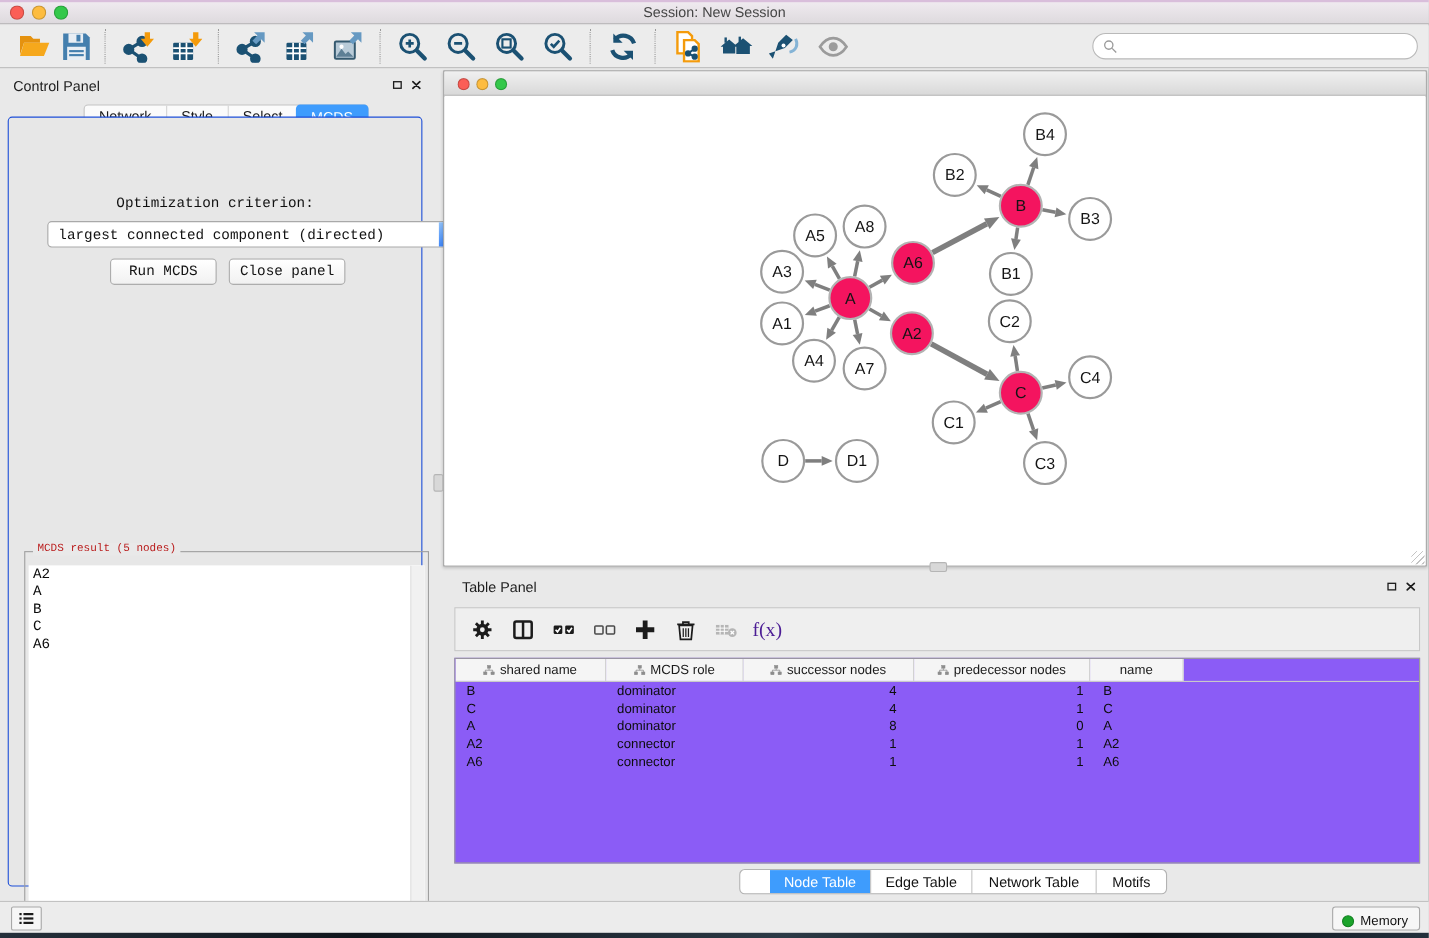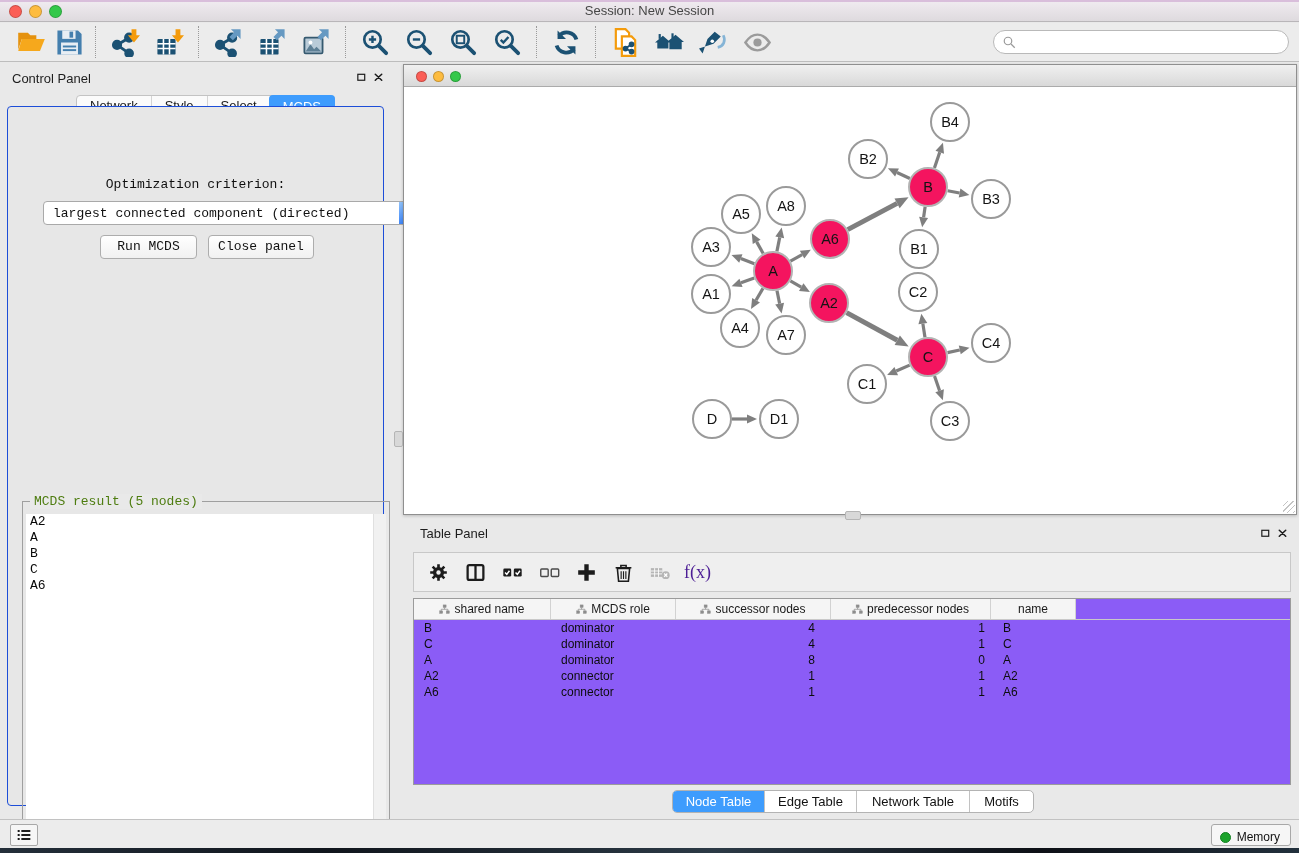--- a/index.html
+++ b/index.html
@@ -50,21 +50,21 @@
   .stepper { width:21px; height:22px; border-radius:0 3px 3px 0; background:linear-gradient(#8fc1fa,#3f86f7);
     display:flex; flex-direction:column; align-items:center; justify-content:center; gap:3px; }
   .stepper i { width:0; height:0; border-left:4px solid transparent; border-right:4px solid transparent; }
   .stepper i.up { border-bottom:4px solid #fff; }
   .stepper i.dn { border-top:4px solid #fff; }
   .cp-btn { position:absolute; top:128px; height:24px; background:linear-gradient(#ffffff,#f1f1f1);
     border:1px solid #adadad; border-radius:4px; font-size:13px; color:#111; text-align:center; line-height:22px; }
   .btn-run { left:92px; width:97px; }
   .btn-close { left:200px; width:106px; }
   .result-group { position:absolute; left:14px; top:394px; width:368px; height:341px; border:1px solid #9f9f9f; }
-  .result-title { position:absolute; left:7px; top:-8px; background:#e9e9e9; padding:0 4px; font-size:13px; color:#4d7c0f; }
+  .result-title { position:absolute; left:7px; top:-8px; background:#e9e9e9; padding:0 4px; font-size:10px; color:#b91c1c; }
   .result-list { position:absolute; left:3px; top:12px; right:3px; bottom:3px; background:#fff; overflow:hidden; }
   .result-scroll { position:absolute; right:0; top:0; bottom:0; width:13px; background:#f1f1f1; border-left:1px solid #e0e0e0; }
   .result-item { font-size:13px; line-height:16px; padding-left:4px; color:#090909; }
   
   .netwin { position:absolute; left:403px; top:64px; width:894px; height:451px; border:1px solid #8f8f8f;
     background:#fff; box-shadow:0 1px 3px rgba(0,0,0,.2); }
   .net-titlebar { position:absolute; left:0; top:0; width:100%; height:22px;
     background:linear-gradient(#f0f0f0,#d9d9d9); border-bottom:1px solid #ababab; }
   .net-title { text-align:center; font-size:13px; line-height:22px; color:#2e2e2e;margin-top:32px; }
   .net-canvas { position:absolute; left:0; top:23px; width:892px; height:426px; background:#fff; }
@@ -81,21 +81,21 @@
   .ttool .fx { font-family:"Liberation Serif", serif; font-size:18px; color:#4c1d95;text-align:center; }
   .tbl { position:absolute; left:10px; top:76px; width:878px; height:187px; background:#8b5cf6;
     border:1px solid #9b9b9b; overflow:hidden; }
   .tbl-head { display:flex; height:21px; border-bottom:1px solid #c9c9c9; }
   .th { background:#f5f5f5; border-right:1px solid #d2d2d2; display:flex; align-items:center;
     justify-content:center; gap:4px; font-size:12px; color:#1a1a1a; }
   .th svg { width:11px; height:11px; }
   .tbl-row { display:flex; height:16px; align-items:center; }
   .td { font-size:12px; color:#0d0d0d; white-space:nowrap; overflow:hidden; }
   .tp-tabs { position:absolute; left:269px; top:268px; height:23px; display:flex; background:#fff;
-    border:1px solid #b3b3b3; border-radius:5px; overflow:hidden; }
+    border:1px solid #b3b3b3; border-radius:5px; overflow:hidden;padding-left:27px; }
   .seg { font-size:13px; line-height:21px; text-align:center; color:#111; border-left:1px solid #c2c2c2; }
   .seg:first-child { border-left:none; }
   .seg.active { background:#3e9cfd; color:#fff; }
   .seg:nth-child(1){ width:91px; } .seg:nth-child(2){ width:92px; }
   .seg:nth-child(3){ width:113px; } .seg:nth-child(4){ width:64px; }
   
   .statusbar { position:absolute; left:0; top:819px; width:1299px; height:29px;
     background:#ececec; border-top:1px solid #c2c2c2; }
   .list-btn { position:absolute; left:10px; top:4px; width:28px; height:22px; background:#f6f6f6;
     border:1px solid #a8a8a8; border-radius:2px; display:flex; align-items:center; justify-content:center; }

